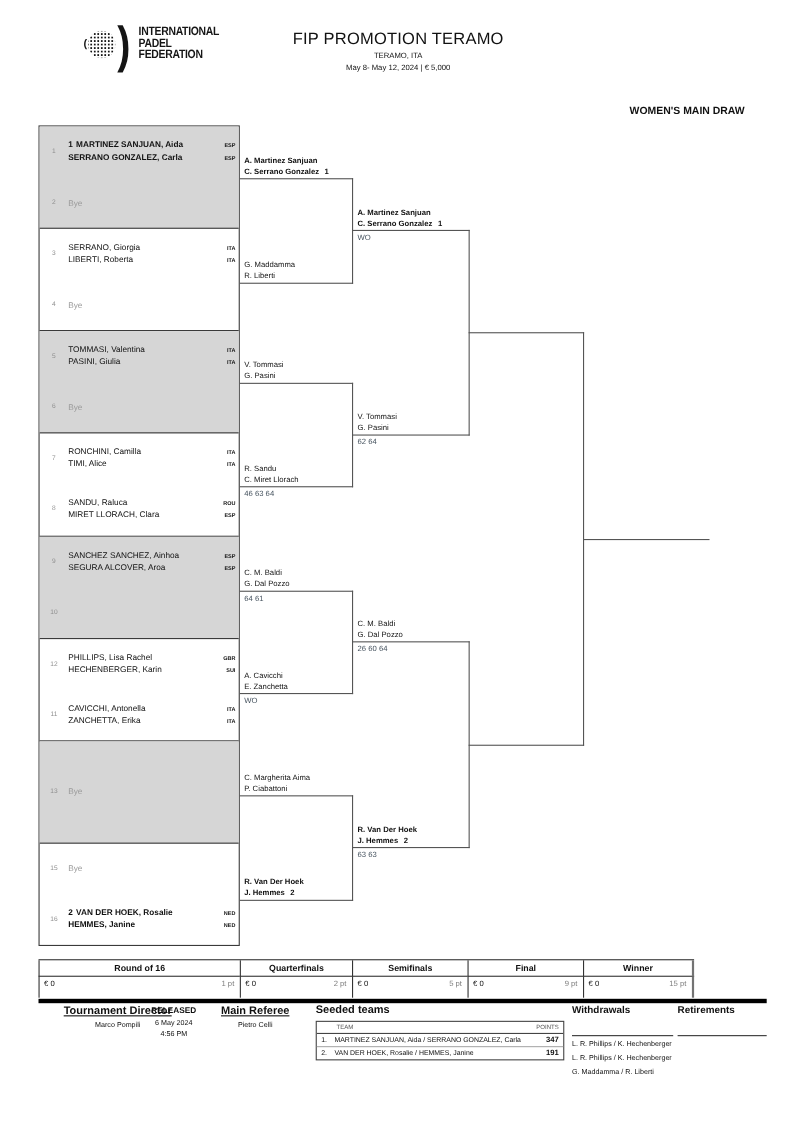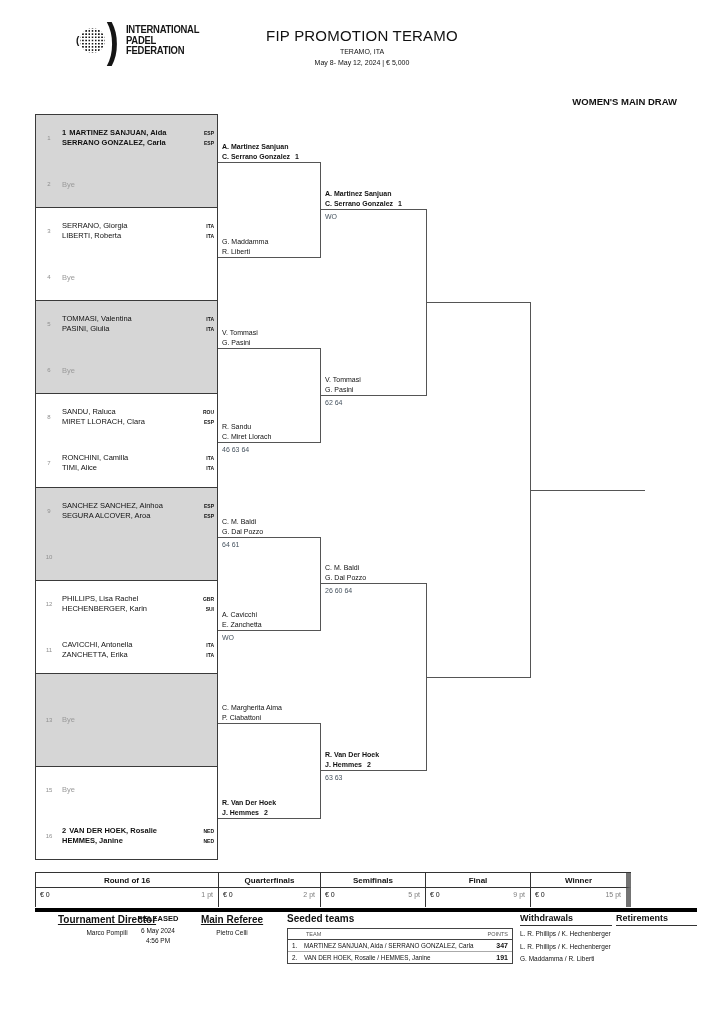--- a/index.html
+++ b/index.html
@@ -50,21 +50,21 @@
   .slot .score{position:absolute;left:0;top:3px;color:#46535f;}
   .slot.bold .names{font-weight:bold;}
   .slot-seed{font-weight:bold;margin-left:5px;}
   .slot-seed:empty{display:none;}
 
   
   .legend{position:absolute;left:35px;top:872px;width:596px;border-top:1px solid #333;
           display:grid;grid-template-columns:183px 102px 105px 105px 101px;box-sizing:border-box;}
   .lh{border-left:1px solid #333;border-bottom:1px solid #333;text-align:center;
       font-weight:bold;font-size:8px;padding:3px 0 2px;}
-  .lh.last,.lv.last{border-right:5px solid #737373;}
+  .lh.last,.lv.last{border-right:2px solid #737373;}
   .lv{border-left:1px solid #333;display:flex;justify-content:space-between;
       font-size:7px;padding:3px 5px 9px 4px;}
   .lv .pts{color:#7d7d7d;}
 
   
   .bar{position:absolute;left:35px;top:908px;width:662px;height:4px;background:#000;}
   .fblock{position:absolute;top:914px;text-align:center;}
   .flabel{font-weight:bold;font-size:10px;text-decoration:underline;}
   .flabel-nu{font-weight:bold;font-size:7.5px;}
   .fval{font-size:6.5px;margin-top:3px;line-height:9.5px;}
@@ -72,21 +72,21 @@
   .st-title{font-weight:bold;font-size:10px;}
   .stable{margin-top:4px;width:226px;border:1px solid #444;box-sizing:border-box;}
   .sthead{display:flex;justify-content:space-between;padding:2px 4px 2px 18px;
           color:#555;font-size:5.5px;border-bottom:1px solid #444;}
   .strow{display:flex;align-items:baseline;padding:2px 4px;}
   .strow + .strow{border-top:1px solid #aaa;}
   .strow .rank{width:12px;font-size:6.3px;}
   .strow .team{flex:1;font-size:6.3px;}
   .strow .pts{font-weight:bold;font-size:7px;}
   .wrcol{position:absolute;top:913px;}
-  .wr-title{font-weight:bold;font-size:9px;border-bottom:1px solid #333;padding-bottom:2px;}
+  .wr-title{font-weight:bold;font-size:9px;border-bottom:1px solid #333;padding-bottom:18px;}
   .wr-item{font-size:6.5px;line-height:8.5px;margin-top:4px;}
 </style>
 </head>
 <body>
 
 <div class="page">
 
   <div class="logo">
     <span class="paren-l">(</span>
     <span class="ball"></span>
@@ -160,42 +160,42 @@
         </div>
       </div>
       <div class="r16row">
         <span class="rownum">6</span>
         <span class="bye">Bye</span>
       </div>
     </div>
 
     <div class="pair">
       <div class="r16row">
+        <span class="rownum">7</span>
+        <div class="rnames">
+          <div class="nline">
+              <span class="nm">RONCHINI, Camilla</span>
+              <span class="cc">ITA</span>
+            </div>
+          <div class="nline">
+              <span class="nm">TIMI, Alice</span>
+              <span class="cc">ITA</span>
+            </div>
+        </div>
+      </div>
+      <div class="r16row">
         <span class="rownum">8</span>
         <div class="rnames">
           <div class="nline">
               <span class="nm">SANDU, Raluca</span>
               <span class="cc">ROU</span>
             </div>
           <div class="nline">
               <span class="nm">MIRET LLORACH, Clara</span>
               <span class="cc">ESP</span>
-            </div>
-        </div>
-      </div>
-      <div class="r16row">
-        <span class="rownum">7</span>
-        <div class="rnames">
-          <div class="nline">
-              <span class="nm">RONCHINI, Camilla</span>
-              <span class="cc">ITA</span>
-            </div>
-          <div class="nline">
-              <span class="nm">TIMI, Alice</span>
-              <span class="cc">ITA</span>
             </div>
         </div>
       </div>
     </div>
 
     <div class="pair shaded">
       <div class="r16row">
         <span class="rownum">9</span>
         <div class="rnames">
           <div class="nline">

